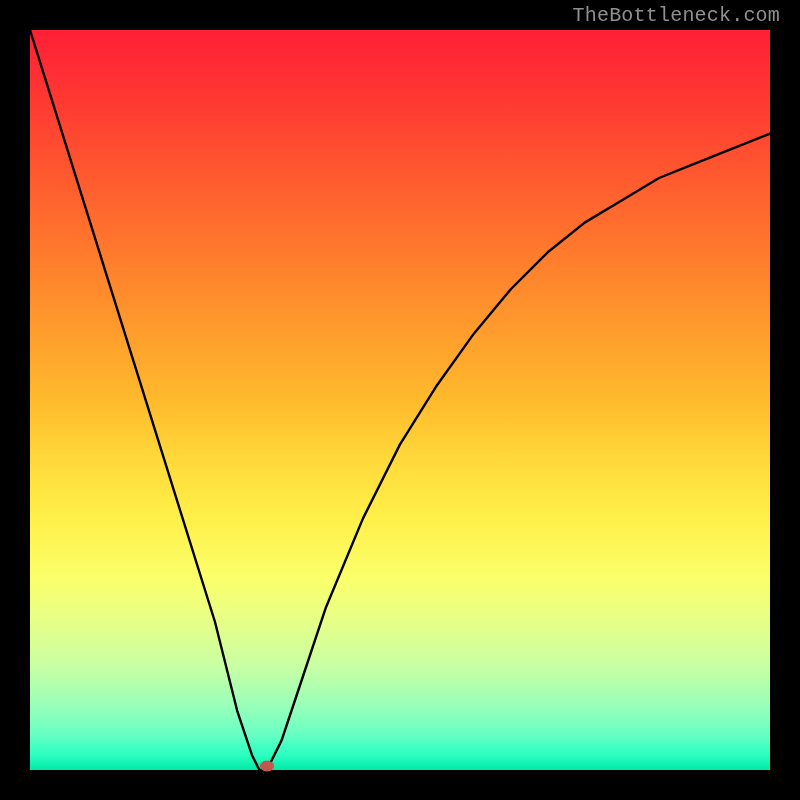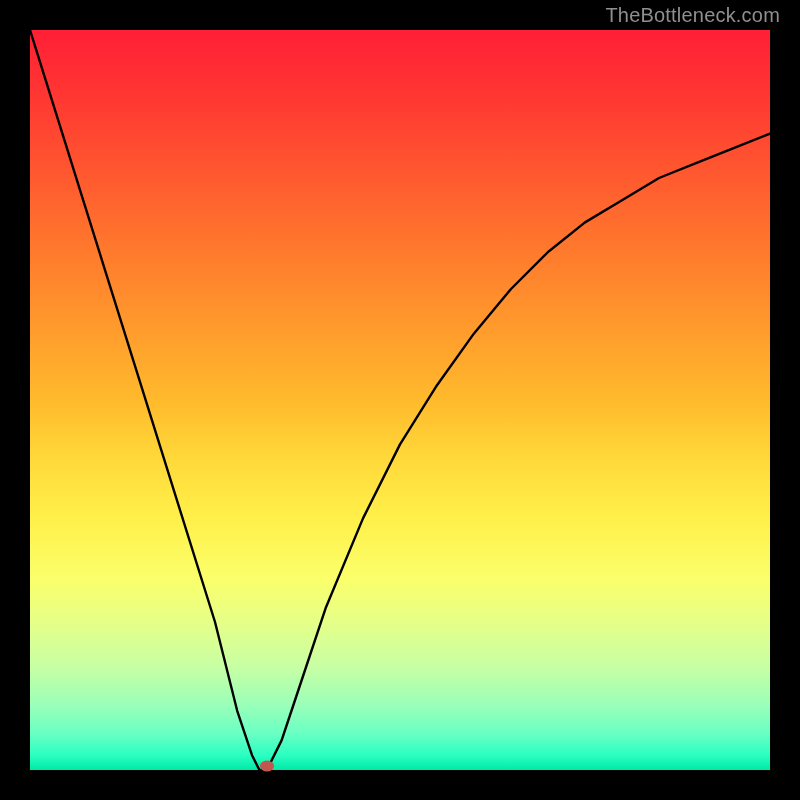--- a/index.html
+++ b/index.html
@@ -9,20 +9,21 @@
     height: 800px;
     background: #000000;
     font-family: Arial, Helvetica, sans-serif;
     overflow: hidden;
   }
   .frame {
     position: relative;
     width: 800px;
     height: 800px;
     box-sizing: border-box;
+    font-family: Liberation Mono, monospace;
   }
   .plot-area {
     position: absolute;
     left: 30px;
     top: 30px;
     width: 740px;
     height: 740px;
     background: linear-gradient(to bottom,
       #ff1f36 0%,
       #ff3a32 10%,

